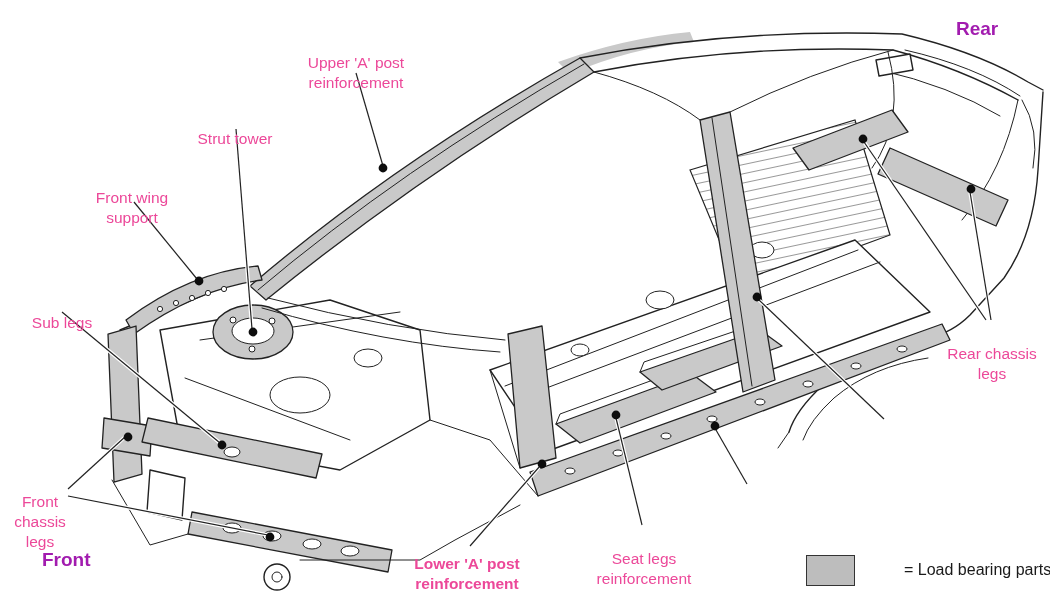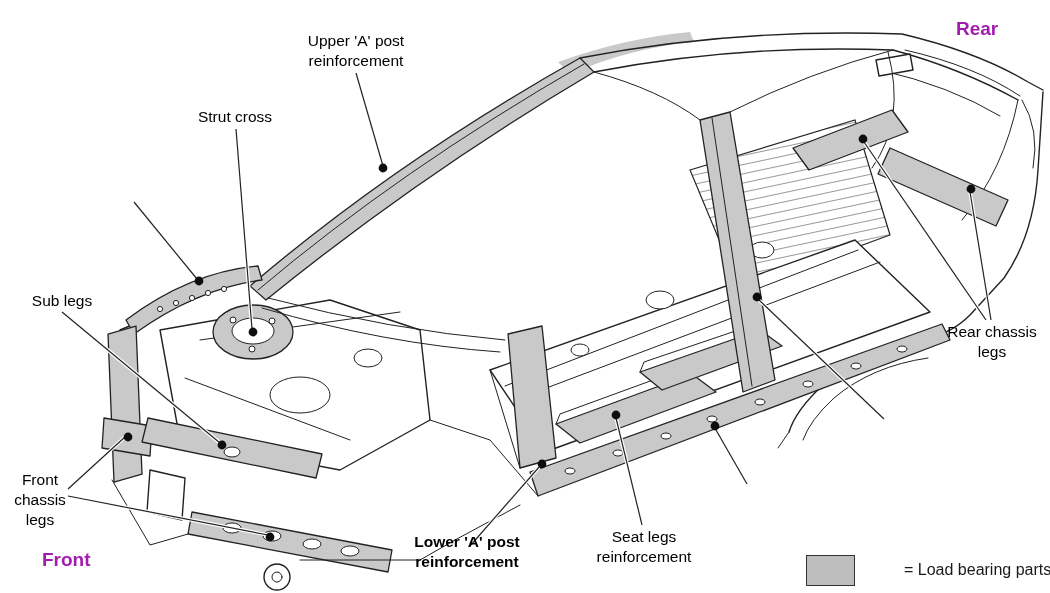--- a/index.html
+++ b/index.html
@@ -2,22 +2,22 @@
 <html style="--load-bearing: #c9c9c9; --legend-swatch: #bdbdbd; --line: #222222; --background: #ffffff;"><head>
 <meta charset="utf-8">
 <style>
   html,body{margin:0;padding:0;background:#fff;}
   .stage{
     position:relative;width:1050px;height:593px;background:var(--background,#fff);
     font-family:"Liberation Sans",sans-serif;overflow:hidden;
   }
   .stage svg{position:absolute;left:0;top:0;}
   .lbl{
-    position:absolute;font-size:15.5px;line-height:1.28;color:#000000;
-    text-align:center;white-space:pre-line;
+    position:absolute;font-size:15.5px;line-height:1.28;color:#ec4899;
+    text-align:center;white-space:pre-line;margin-top:22px;
   }
   .hd{position:absolute;font-size:19px;font-weight:bold;color:#a21caf;white-space:pre;}
   .legend-swatch{
     position:absolute;left:806px;top:555px;width:49px;height:31px;
     background:var(--legend-swatch,#bdbdbd);border:1.5px solid #333;box-sizing:border-box;
   }
   .legend-text{position:absolute;left:868px;top:561px;font-size:16px;color:#1a1a1a;white-space:pre;margin-left:36px;}
   
   .load{fill:var(--load-bearing,#c9c9c9);stroke:var(--line,#222);stroke-width:1.3;stroke-linejoin:round;}
   .loadns{fill:var(--load-bearing,#c9c9c9);stroke:none;}
@@ -220,22 +220,24 @@
       <circle class="dot" cx="715" cy="426" r="4.4"></circle>
       <circle class="dot" cx="757" cy="297" r="4.4"></circle>
       <circle class="dot" cx="863" cy="139" r="4.4"></circle>
       <circle class="dot" cx="971" cy="189" r="4.4"></circle>
     </g>
   </svg>
 
   <div class="lbl" style="left:281px;top:31px;width:150px;">Upper 'A' post
 reinforcement</div>
 
-  <div class="lbl" style="left:180px;top:107px;width:110px;">Strut cross</div>
-
+  <div class="lbl" style="left:180px;top:107px;width:110px;">Strut tower</div>
+
+  <div class="lbl" style="left:77px;top:166px;width:110px;">Front wing
+support</div>
 
   <div class="lbl" style="left:17px;top:291px;width:90px;">Sub legs</div>
 
   <div class="lbl" style="left:4px;top:470px;width:72px;">Front
 chassis
 legs</div>
 
   <div class="hd" style="left:42px;top:549px;">Front</div>
 
   <div class="lbl" style="left:402px;top:532px;width:130px;font-weight:bold;">Lower 'A' post

